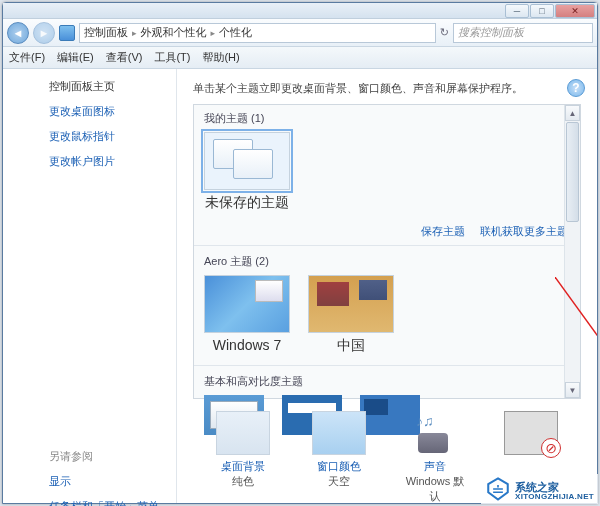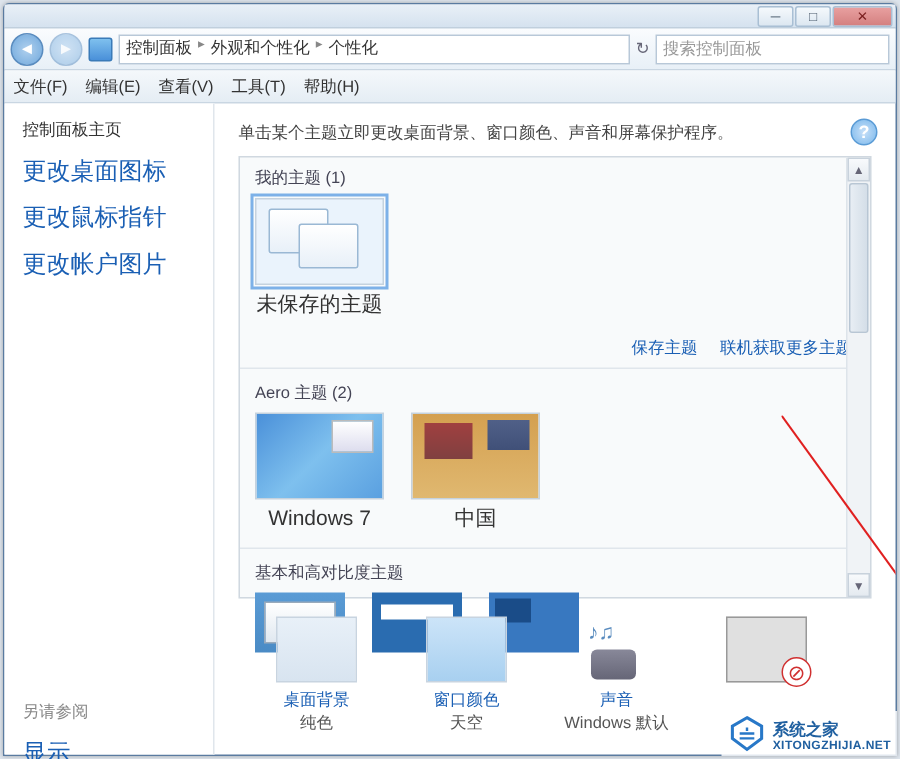--- a/index.html
+++ b/index.html
@@ -5,27 +5,27 @@
 * { margin: 0; padding: 0; box-sizing: border-box; font-family: "Microsoft YaHei", "SimSun", sans-serif; }
 body { background: #dde4ec; width: 600px; height: 506px; overflow: hidden; position: relative; }
 .window { width: 596px; height: 502px; margin: 2px; background: #fff; border: 1px solid #5a7ba0; border-radius: 4px 4px 0 0; box-shadow: 0 0 3px rgba(0,0,0,.3); position: relative; }
 .titlebar { height: 16px; background: linear-gradient(#e9f0f7,#d5e2ef); border-bottom: 1px solid #c0cfdd; position: relative; }
 .winbtns { position: absolute; right: 2px; top: 1px; display: flex; gap: 1px; }
 .winbtn { width: 24px; height: 14px; background: linear-gradient(#f5f9fc,#dce7f1); border: 1px solid #a9bfd4; border-radius: 2px; font-size: 9px; display: flex; align-items: center; justify-content: center; color: #4a5b6c; }
 .winbtn.close { width: 40px; background: linear-gradient(#e8a0a0,#d48080); color: #7a2020; }
 .navbar { height: 28px; background: linear-gradient(#fafcfe,#e8f0f7); border-bottom: 1px solid #c9d6e2; display: flex; align-items: center; padding: 0 4px; gap: 4px; }
 .navarrow { width: 22px; height: 22px; border-radius: 50%; background: radial-gradient(#b0d0ee,#6fa8dc); border: 1px solid #5a8cbf; display: flex; align-items: center; justify-content: center; color: #fff; font-size: 11px; }
 .crumbicon { width: 16px; height: 16px; background: linear-gradient(#7ec0ee,#4a90d9); border: 1px solid #3a7bb8; border-radius: 2px; }
-.crumbs { flex: 1; height: 20px; border: 1px solid #b8c8d8; background: #fff; display: flex; padding: 0 4px; font-size: 11px; color: #333; }
+.crumbs { flex: 1; height: 20px; border: 1px solid #b8c8d8; background: #fff; display: flex; align-items: center; padding: 0 4px; font-size: 11px; color: #333; }
 .crumb-sep { margin: 0 4px; color: #888; font-size: 9px; }
-.searchbox { width: 156px; height: 20px; border: 1px solid #b8c8d8; background: #fff; display: flex; align-items: center; padding: 0 4px; font-size: 11px; color: #999; }
+.searchbox { width: 140px; height: 20px; border: 1px solid #b8c8d8; background: #fff; display: flex; align-items: center; padding: 0 4px; font-size: 11px; color: #999; font-style: italic; }
 .menubar { height: 22px; background: linear-gradient(#f4f8fb,#e5edf4); border-bottom: 1px solid #c9d6e2; display: flex; align-items: center; padding: 0 6px; gap: 12px; font-size: 11px; color: #333; }
 .content { display: flex; height: calc(100% - 66px); }
-.sidebar { width: 140px; background: #fff; border-right: 1px solid #e0e6ec; padding: 10px 12px; }
-.sidelink { font-size: 16px; color: #1a5fb4; margin-bottom: 10px; cursor: pointer; }
+.sidebar { width: 140px; background: #fff; border-right: 1px solid #e0e6ec; padding: 10px 12px; margin-left: 34px; }
+.sidelink { font-size: 11px; color: #1a5fb4; margin-bottom: 10px; cursor: pointer; }
 .sidehead { font-size: 11px; color: #333; margin-bottom: 10px; }
 .sidesec { margin-top: 280px; }
 .sidesec .sidehead { color: #888; }
 .main { flex: 1; padding: 12px 16px; position: relative; overflow: hidden; }
 .helpicon { position: absolute; right: 12px; top: 10px; width: 18px; height: 18px; border-radius: 50%; background: radial-gradient(#c8e0f8,#7ab8ec); border: 1px solid #5a9bd5; color: #fff; font-size: 12px; font-weight: bold; display: flex; align-items: center; justify-content: center; }
 .main h1 { font-size: 13px; color: #003399; font-weight: normal; margin-bottom: 6px; }
 .main .sub { font-size: 11px; color: #444; margin-bottom: 8px; }
 .themebox { border: 1px solid #d0d8e0; background: #f8fafb; position: relative; height: 295px; }
 .section-label { font-size: 11px; color: #445; padding: 6px 10px 2px; }
 .themerow { display: flex; gap: 18px; padding: 4px 10px 8px; }

